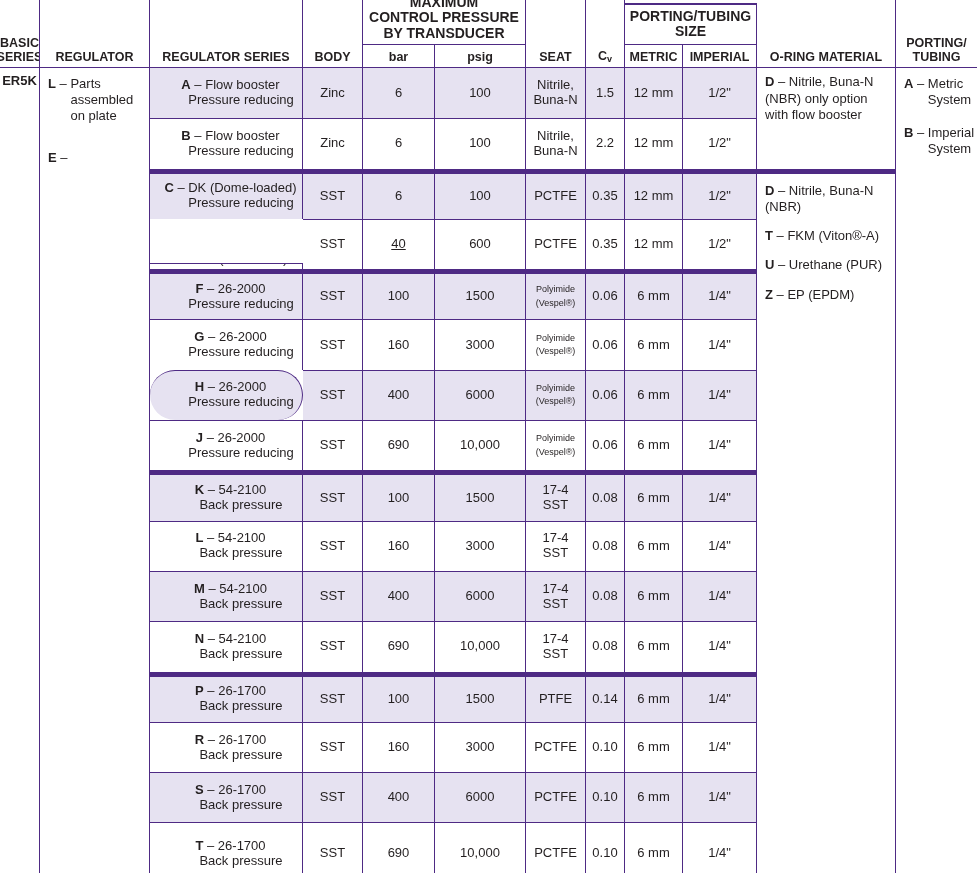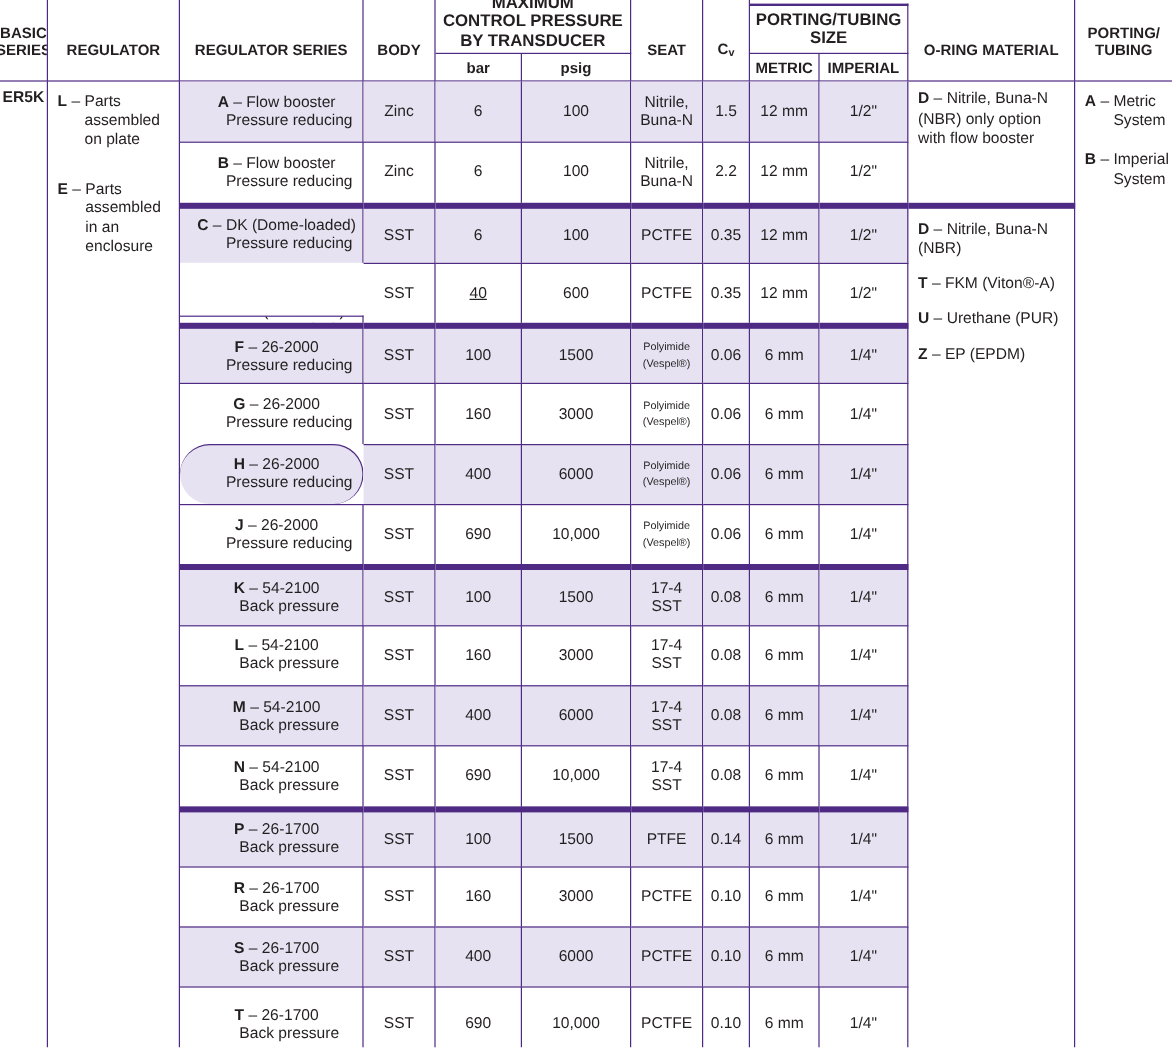--- a/index.html
+++ b/index.html
@@ -28,21 +28,21 @@
     justify-content:center;
     text-align:center;
     overflow:hidden;
   }
   .noR{border-right:none;}
   .hd{
     font-weight:bold;
     font-size:12.5px;
     line-height:1.12;
     align-items:flex-end;
-    padding-bottom:18px;
+    padding-bottom:3px;
     border-bottom:1.5px solid var(--purple);
     white-space:pre-line;
   }
   .grp{
     font-weight:bold;
     font-size:14px;
     line-height:1.1;
     align-items:flex-start;
     border-bottom:1.5px solid var(--purple);
     white-space:pre-line;
@@ -109,21 +109,20 @@
 
   <div class="c span-col pad-top" style="grid-column:2;grid-row:3/19">
     <div class="opt assembly-opt">
       <span class="k">L</span>
         <span class="sep"> – </span>
         <span class="lbl">Parts assembled on plate</span>
     </div>
     <div class="opt assembly-opt">
       <span class="k">E</span>
         <span class="sep"> – </span>
-        <span class="lbl">Parts assembled in an enclosure</span>
     </div>
   </div>
 
   <div class="c span-col" style="grid-column:11;grid-row:3/5">
     <div class="oring-blk">
       <span class="k">D</span><span> –  </span><span>Nitrile, Buna-N (NBR) only option with flow booster</span>
     </div>
   </div>
 
   <div class="c span-col tk" style="grid-column:11;grid-row:5/19;padding-top:9px">

